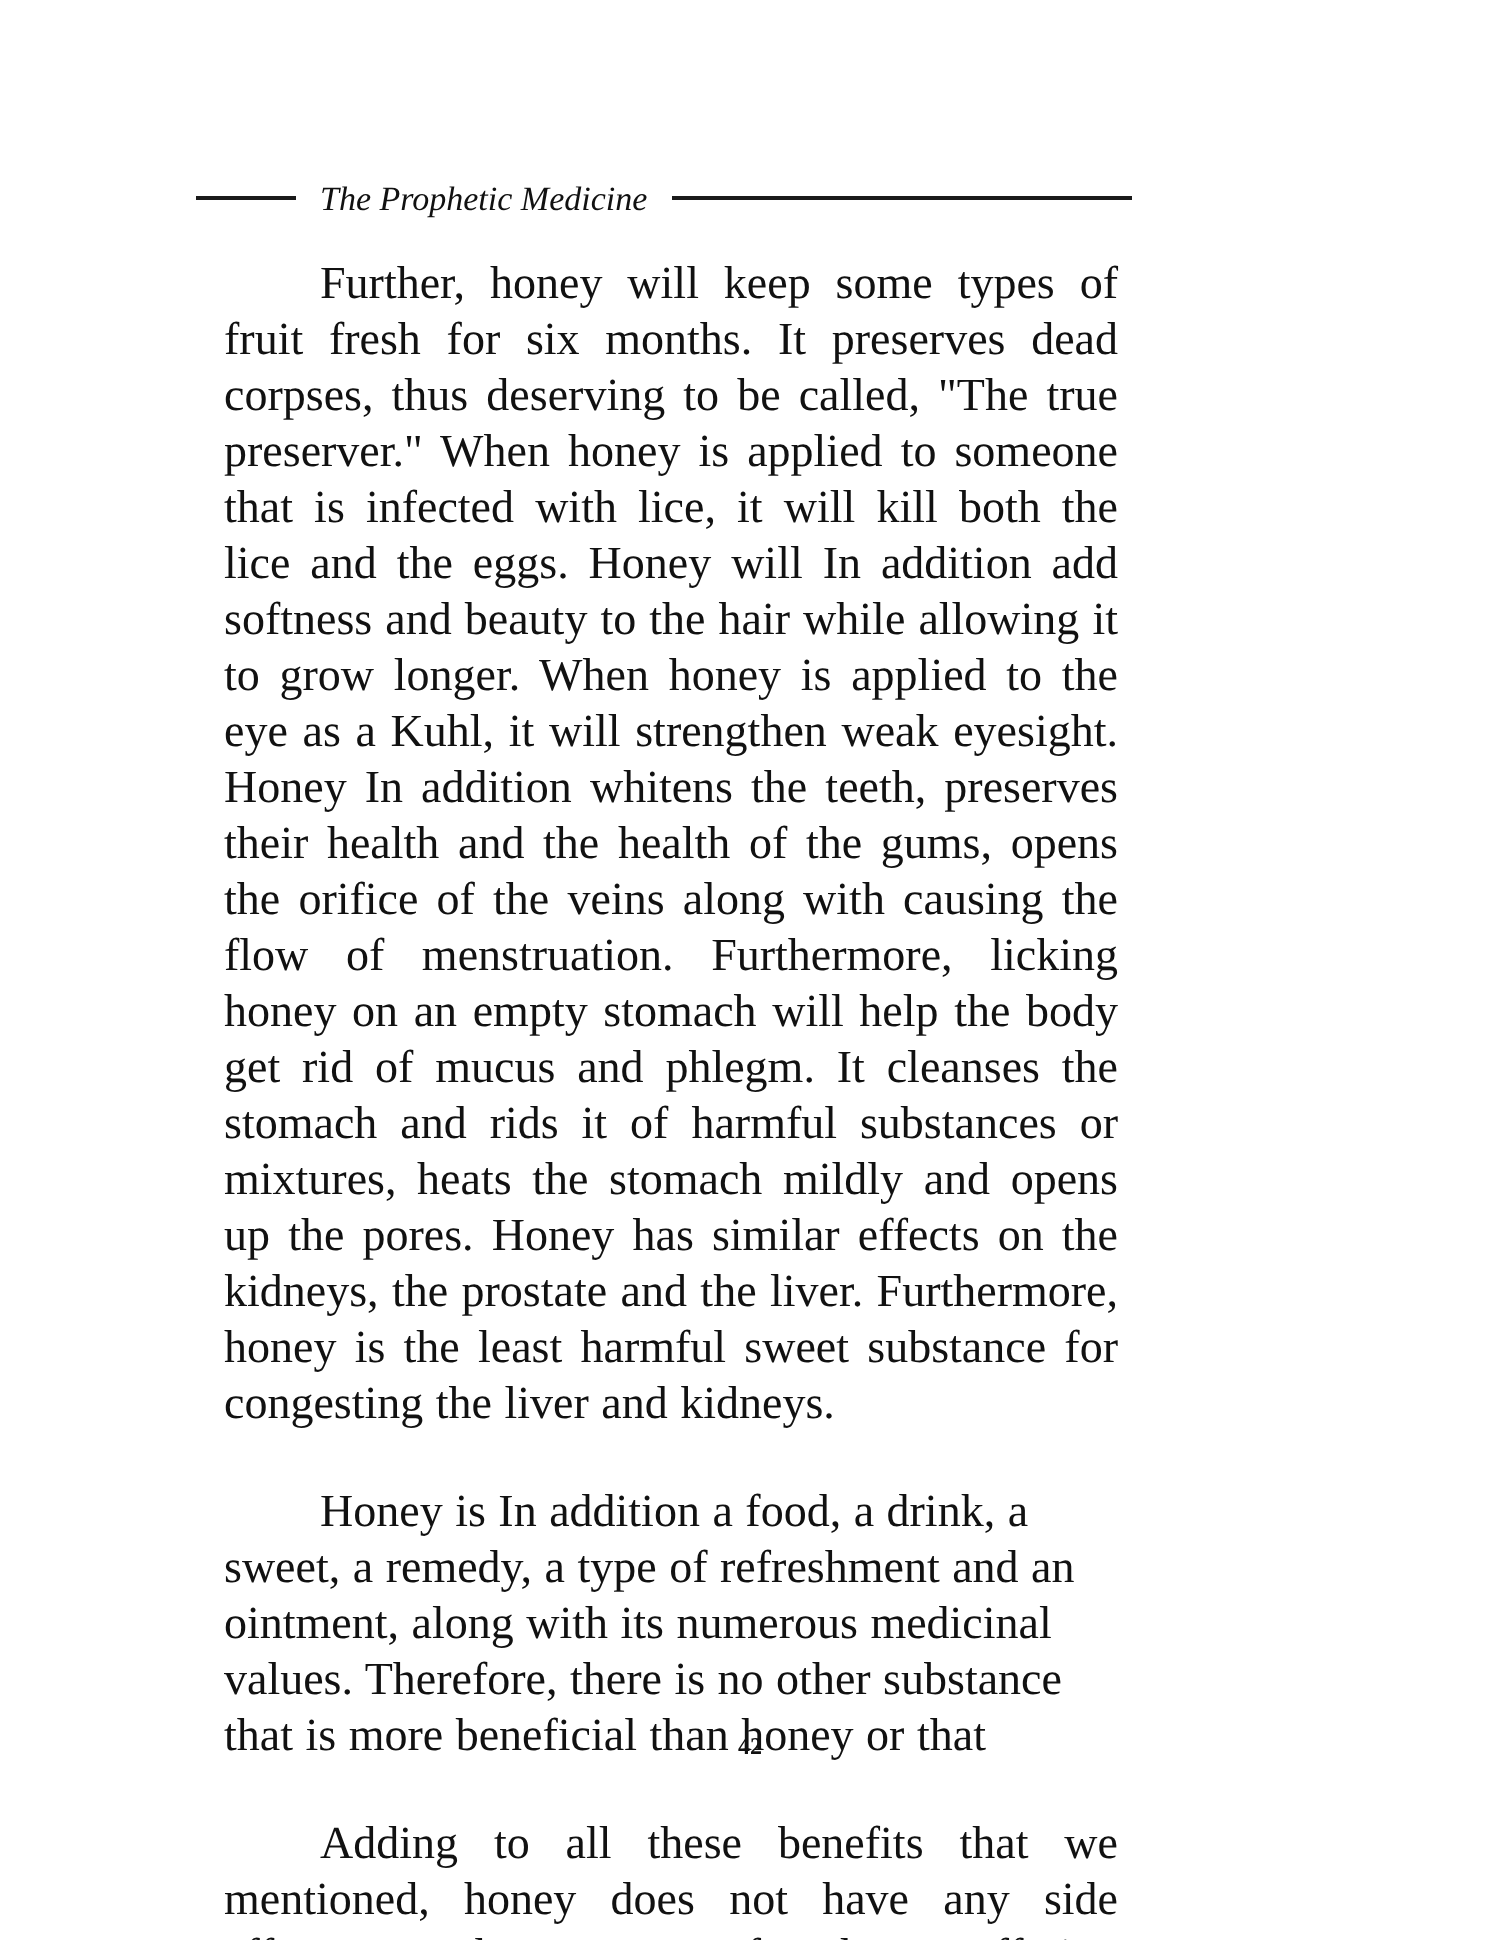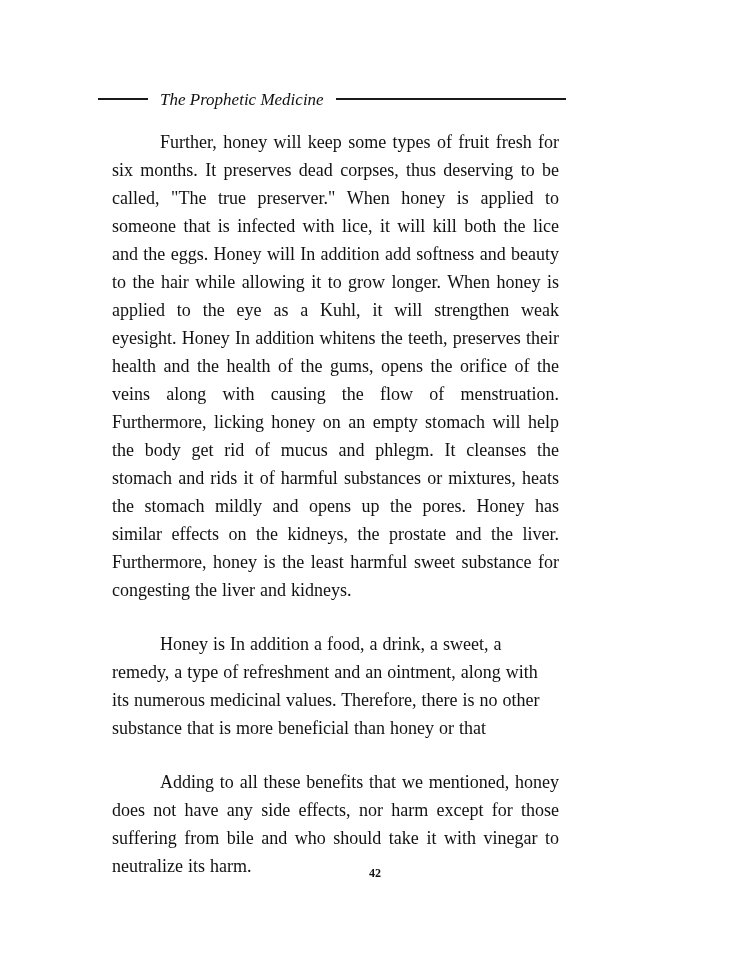--- a/index.html
+++ b/index.html
@@ -51,21 +51,21 @@
   
   .body-col {
     position: absolute;
     left: 112px;
     top: 128px;
     width: 447px;
   }
 
   p.para {
     margin: 0;
-    font-size: 18px;
+    font-size: 23px;
     line-height: 28px;
     text-align: justify;
     text-indent: 48px;
     text-justify: inter-word;
     word-spacing: 0.5px;
     hyphens: none;
   }
 
   
   p.para + p.para {

